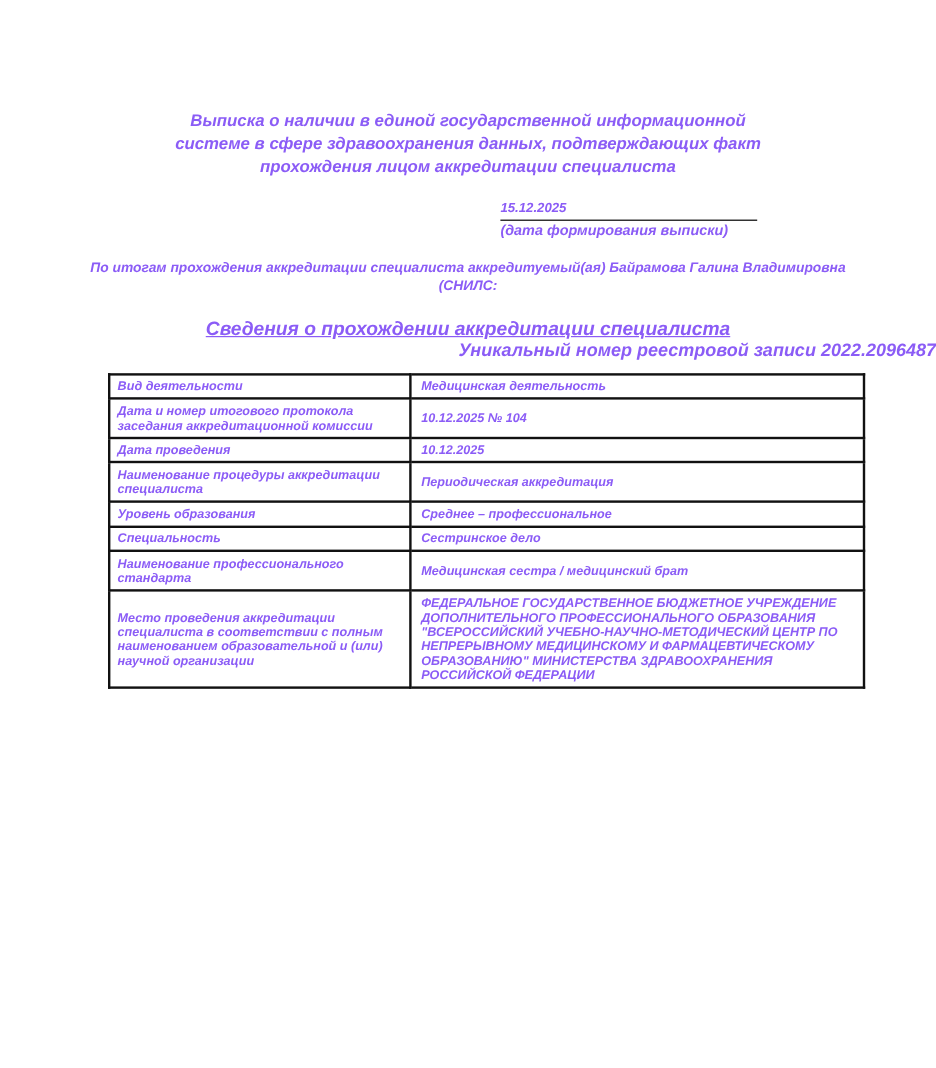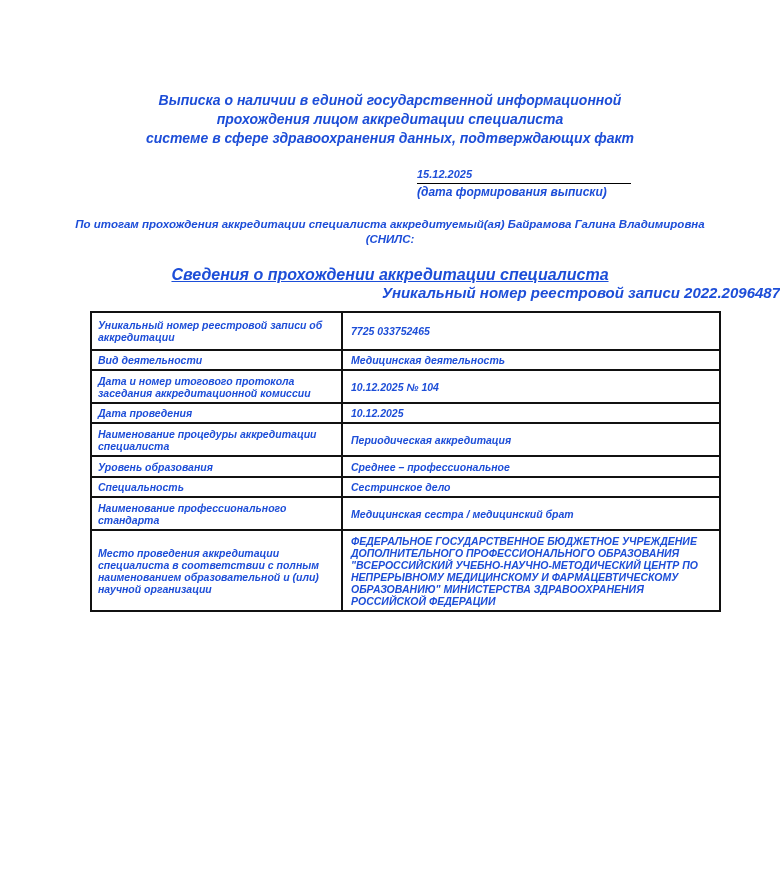--- a/index.html
+++ b/index.html
@@ -6,21 +6,21 @@
     margin: 0;
     padding: 0;
     background: #ffffff;
   }
   .page {
     position: relative;
     width: 780px;
     height: 890px;
     background: #ffffff;
     font-family: "Liberation Sans", sans-serif;
-    color: #1d4ed8;
+    color: #8b5cf6;
     font-weight: bold;
     font-style: italic;
     overflow: hidden;
   }
   .doc-title {
     position: absolute;
     top: 91px;
     left: 110px;
     width: 560px;
     text-align: center;
@@ -108,44 +108,39 @@
   tr.r9  { height: 33px; }
   tr.r10 { height: 81px; }
 </style>
 </head>
 <body>
 
 <div class="page">
 
   <div class="doc-title">
     <div>Выписка о наличии в единой государственной информационной</div>
+    <div>системе в сфере здравоохранения данных, подтверждающих факт</div>
     <div>прохождения лицом аккредитации специалиста</div>
-    <div>системе в сфере здравоохранения данных, подтверждающих факт</div>
   </div>
 
   <div class="date-block">
     <div class="date-value">15.12.2025</div>
     <div class="date-caption">(дата формирования выписки)</div>
   </div>
 
   <div class="summary">
     <div>По итогам прохождения аккредитации специалиста аккредитуемый(ая) Байрамова Галина Владимировна (СНИЛС:</div>
   </div>
 
   <div class="section-heading">Сведения о прохождении аккредитации специалиста</div>
 
   <div class="registry-heading">Уникальный номер реестровой записи 2022.2096487</div>
 
   <table class="acc-table">
     <tbody>
-      <tr class="r1">
-        <td class="cell-label">Уникальный номер реестровой записи об
-аккредитации</td>
-        <td class="cell-value">7725 033752465</td>
-      </tr>
       <tr class="r2">
         <td class="cell-label">Вид деятельности</td>
         <td class="cell-value">Медицинская деятельность</td>
       </tr>
       <tr class="r3">
         <td class="cell-label">Дата и номер итогового протокола
 заседания аккредитационной комиссии</td>
         <td class="cell-value">10.12.2025 № 104</td>
       </tr>
       <tr class="r4">

